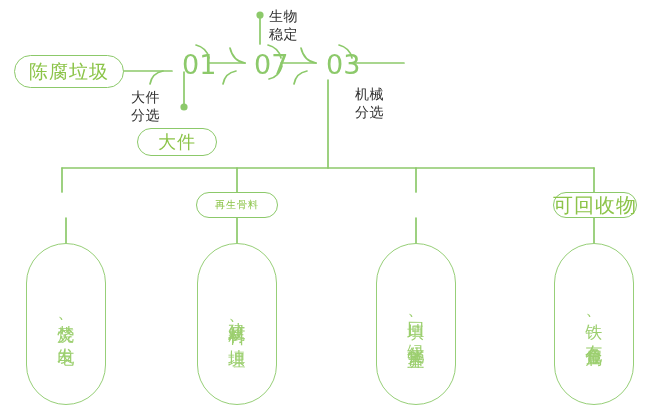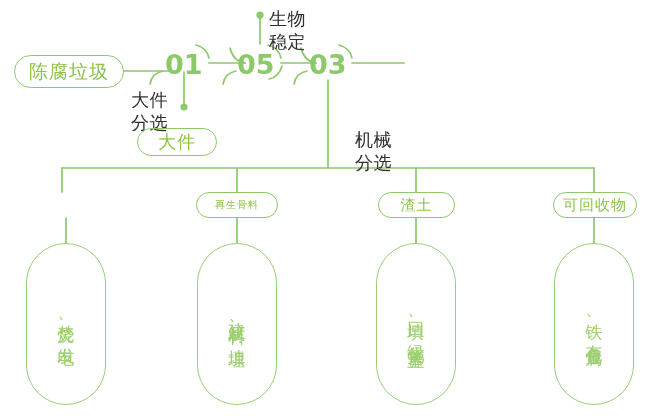--- a/index.html
+++ b/index.html
@@ -42,34 +42,35 @@
     line-height:1.55;
     letter-spacing:2px;
     text-align:center;
     max-height:130px;
   }
 
   
   .anno{
     position:absolute;
     color:#2f2f2f;
-    font-size:18px;
+    font-size:14px;
     line-height:1.25;
     letter-spacing:0.5px;
     white-space:pre-line;
   }
 
   
   .stepnum{
     position:absolute;
     color:#8cc96a;
     font-size:27px;
-    font-weight:700;
+    font-weight:400;
     letter-spacing:0px;
     line-height:1;
+    margin-left:17px;
   }
 </style>
 </head>
 <body>
 
 <div id="stage">
 
   <svg id="wires" viewBox="0 0 648 416" xmlns="http://www.w3.org/2000/svg">
     <g fill="none" stroke="#8cc96a" stroke-width="1.7" stroke-linecap="round">
 
@@ -113,41 +114,38 @@
       <path d="M416,218 L416,243"></path>
       <path d="M594,218 L594,243"></path>
     </g>
   </svg>
 
   <div class="pill" style="left:14px;top:55px;width:110px;height:33px;font-size:19px;font-family:Liberation Mono, monospace;">
     <span>陈腐垃圾</span>
   </div>
 
   <div class="stepnum" style="left:165px;top:51px;">01</div>
-  <div class="stepnum" style="left:237px;top:51px;">05</div>
+  <div class="stepnum" style="left:237px;top:51px;">07</div>
   <div class="stepnum" style="left:309px;top:51px;">03</div>
 
   <div class="anno" style="left:131px;top:89px;text-align:left;">大件
 分选</div>
   <div class="anno" style="left:269px;top:8px;text-align:left;">生物
 稳定</div>
-  <div class="anno" style="left:355px;top:86px;text-align:left;margin-top:43px;">机械
+  <div class="anno" style="left:355px;top:86px;text-align:left;">机械
 分选</div>
 
   <div class="pill" style="left:137px;top:128px;width:80px;height:28px;font-size:18px;">
     <span>大件</span>
   </div>
 
   <div class="pill" style="left:196px;top:192px;width:82px;height:26px;font-size:10px;">
     <span>再生骨料</span>
   </div>
-  <div class="pill" style="left:378px;top:192px;width:77px;height:26px;font-size:15px;">
-    <span>渣土</span>
-  </div>
-  <div class="pill" style="left:553px;top:192px;width:84px;height:26px;font-size:15px;">
+  <div class="pill" style="left:553px;top:192px;width:84px;height:26px;font-size:20px;">
     <span>可回收物</span>
   </div>
 
   <div class="vbox" style="left:26px;top:243px;width:80px;height:162px;">
     <div class="vtext">焚烧、发电</div>
   </div>
 
   <div class="vbox" style="left:197px;top:243px;width:80px;height:162px;">
     <div class="vtext">建筑材料、填埋</div>
   </div>

